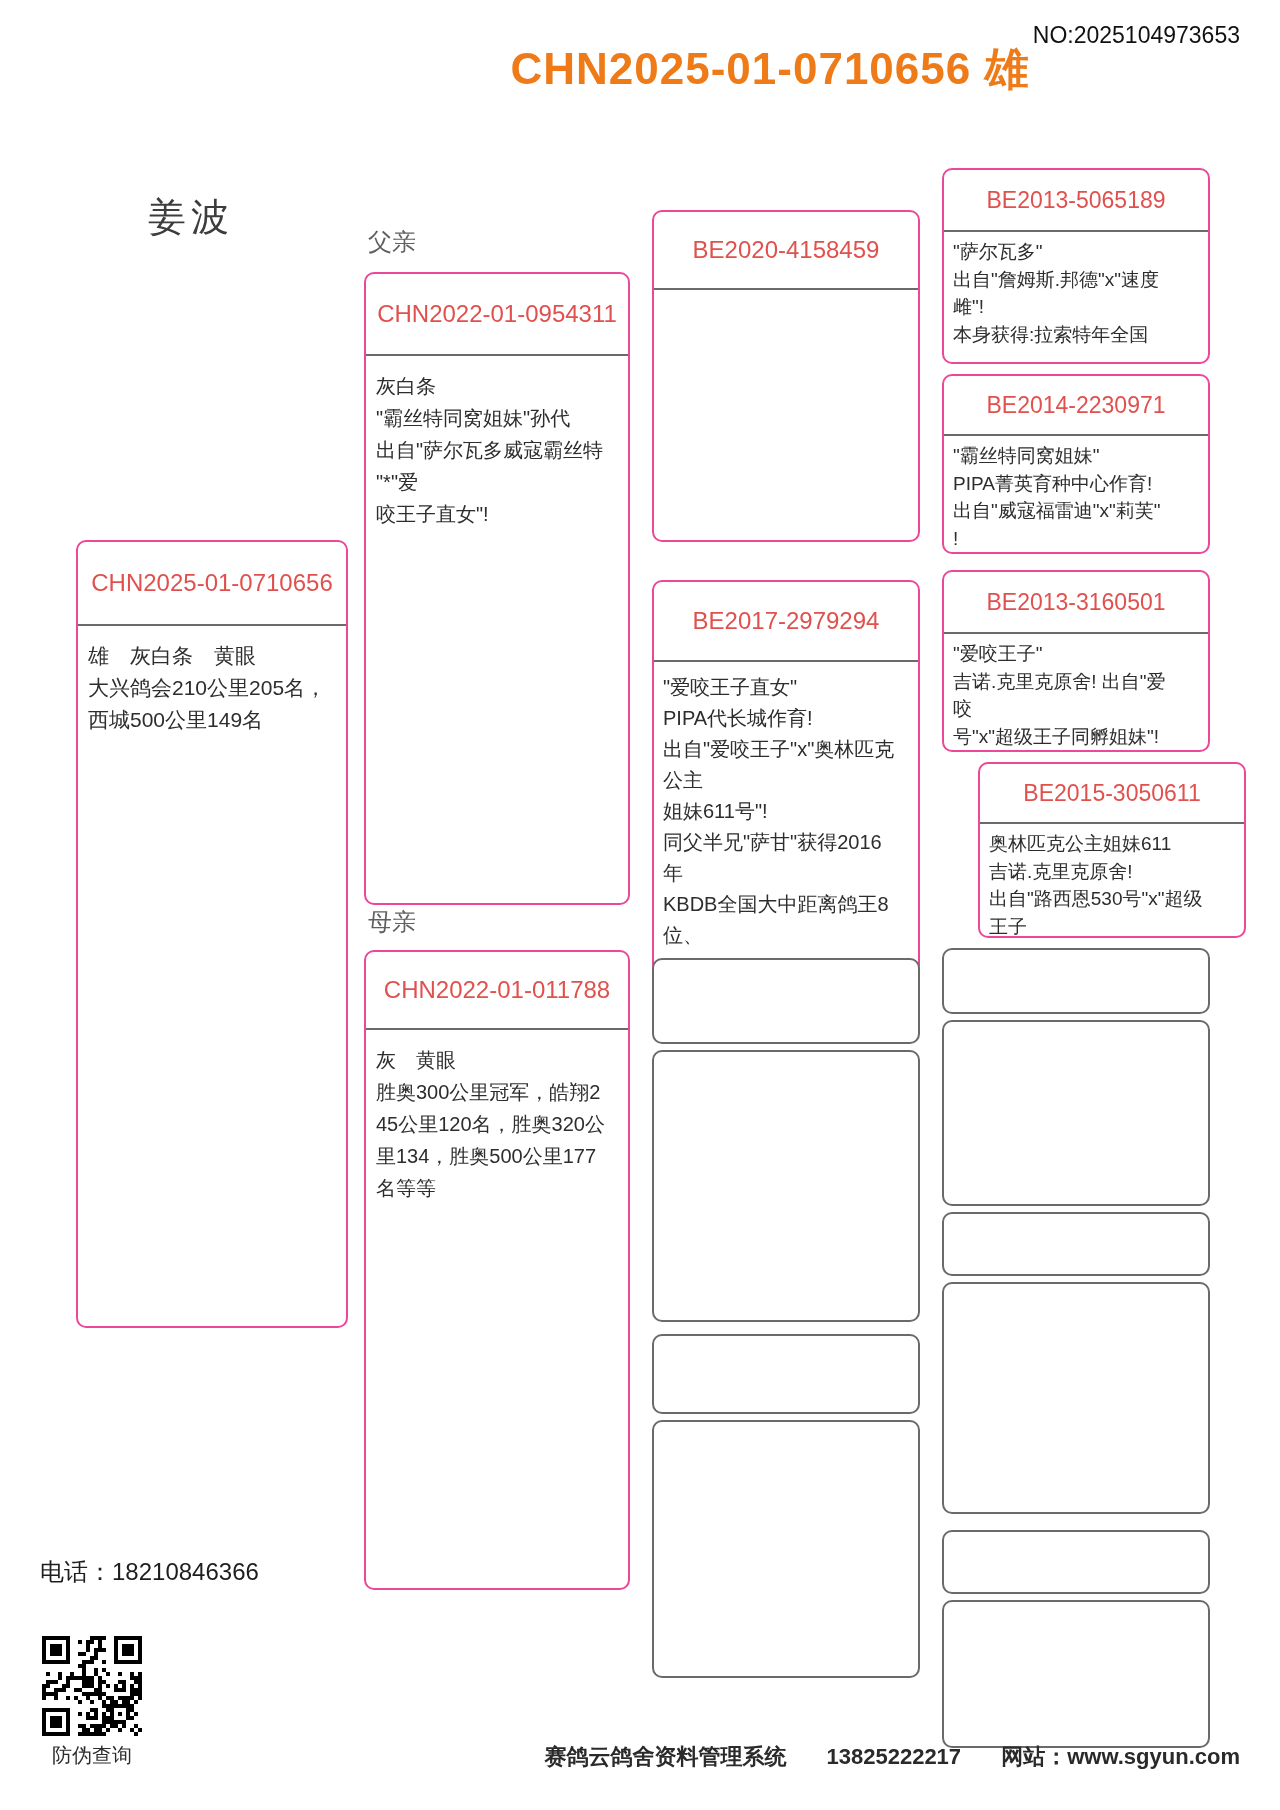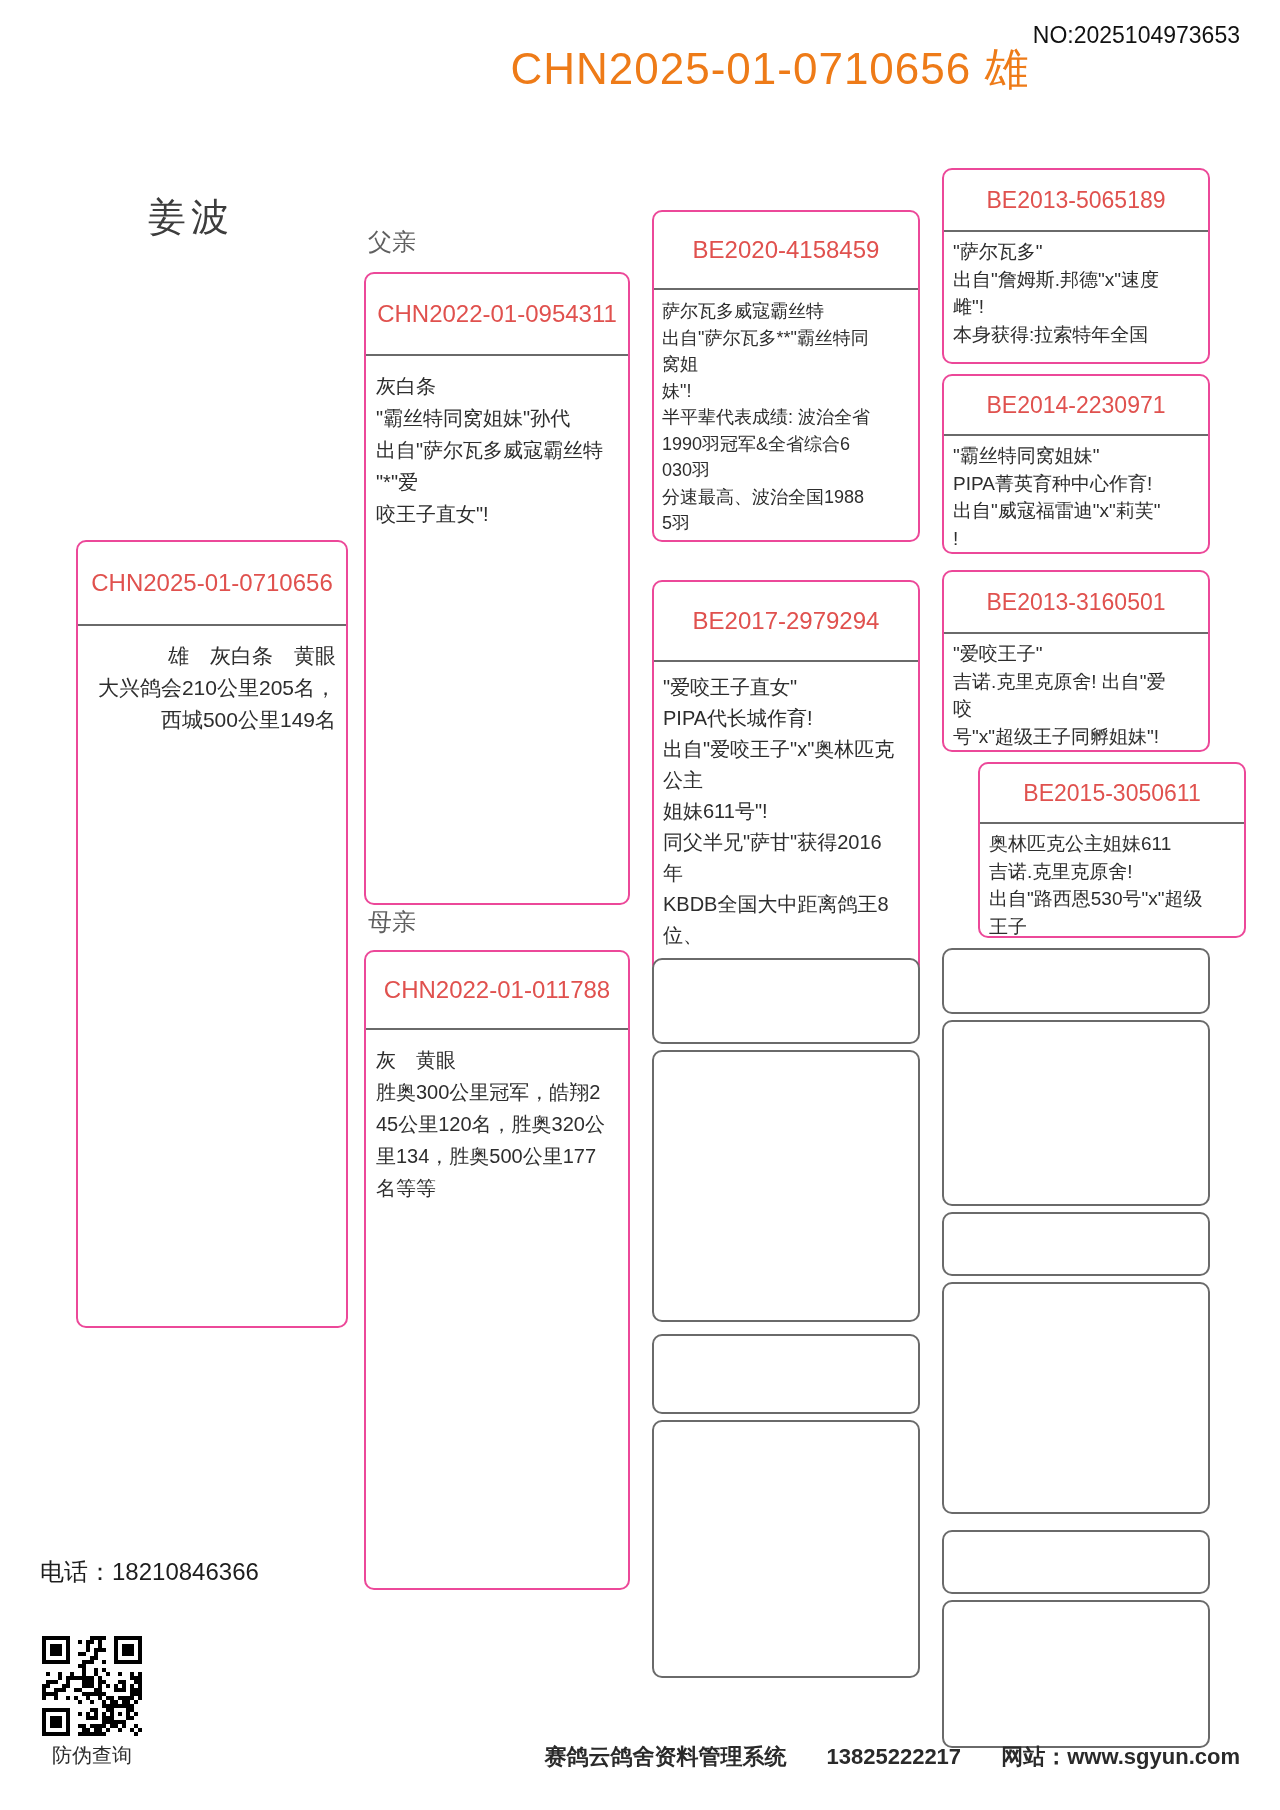--- a/index.html
+++ b/index.html
@@ -3,32 +3,32 @@
 <meta charset="utf-8">
 <style>
   html,body{margin:0;padding:0;background:#ffffff;}
   .page{
     position:relative;width:1280px;height:1810px;background:#fff;
     font-family:"Liberation Sans","DejaVu Sans",sans-serif;overflow:hidden;color:#2d2d2d;
   }
   
   .no-label{position:absolute;top:22px;right:40px;font-size:23px;color:#111;}
   .page-title{position:absolute;top:40px;left:440px;width:660px;text-align:center;
-    font-size:44px;font-weight:400;color:#ee7b18;letter-spacing:1px;}
+    font-size:44px;font-weight:700;color:#ee7b18;letter-spacing:1px;}
   .owner-name{position:absolute;top:192px;left:148px;font-size:38px;color:#3d3d3d;letter-spacing:5px;}
 
   
   .pbox{position:absolute;border:2px solid #ec4899;border-radius:10px;background:#fff;box-sizing:border-box;overflow:hidden;}
   .pbox .ring{display:flex;align-items:center;justify-content:center;border-bottom:2px solid #6a6a6a;
     color:#e0514e;box-sizing:border-box;}
   .pbox .body{white-space:pre-line;overflow:hidden;color:#2d2d2d;}
   .plabel{position:absolute;font-size:24px;color:#5f5f5f;}
 
   
-  .box-subject{left:76px;top:540px;width:272px;height:788px;text-align:right;}
+  .box-subject{left:76px;top:540px;width:272px;height:788px;}
   .box-subject .ring{height:84px;font-size:24px;}
   .box-subject .body{padding:14px 10px;font-size:21px;line-height:32px;}
 
   
   .label-father{left:368px;top:226px;}
   .box-father{left:364px;top:272px;width:266px;height:633px;}
   .box-father .ring{height:82px;font-size:24px;}
   .box-father .body{padding:14px 10px;font-size:20px;line-height:32px;}
   .label-mother{left:368px;top:906px;}
   .box-mother{left:364px;top:950px;width:266px;height:640px;}
@@ -108,29 +108,20 @@
     <div class="ring">CHN2022-01-011788</div>
     <div class="body">灰　黄眼
 胜奥300公里冠军，皓翔2
 45公里120名，胜奥320公
 里134，胜奥500公里177
 名等等</div>
   </div>
 
   <div class="pbox box-gp1">
     <div class="ring">BE2020-4158459</div>
-    <div class="body">萨尔瓦多威寇霸丝特
-出自"萨尔瓦多**"霸丝特同
-窝姐
-妹"!
-半平辈代表成绩: 波治全省
- 1990羽冠军&amp;全省综合6
-030羽
-分速最高、波治全国1988
-5羽</div>
   </div>
   <div class="pbox box-gp2">
     <div class="ring">BE2017-2979294</div>
     <div class="body">"爱咬王子直女"
 PIPA代长城作育!
 出自"爱咬王子"x"奥林匹克
 公主
 姐妹611号"!
 同父半兄"萨甘"获得2016
 年

